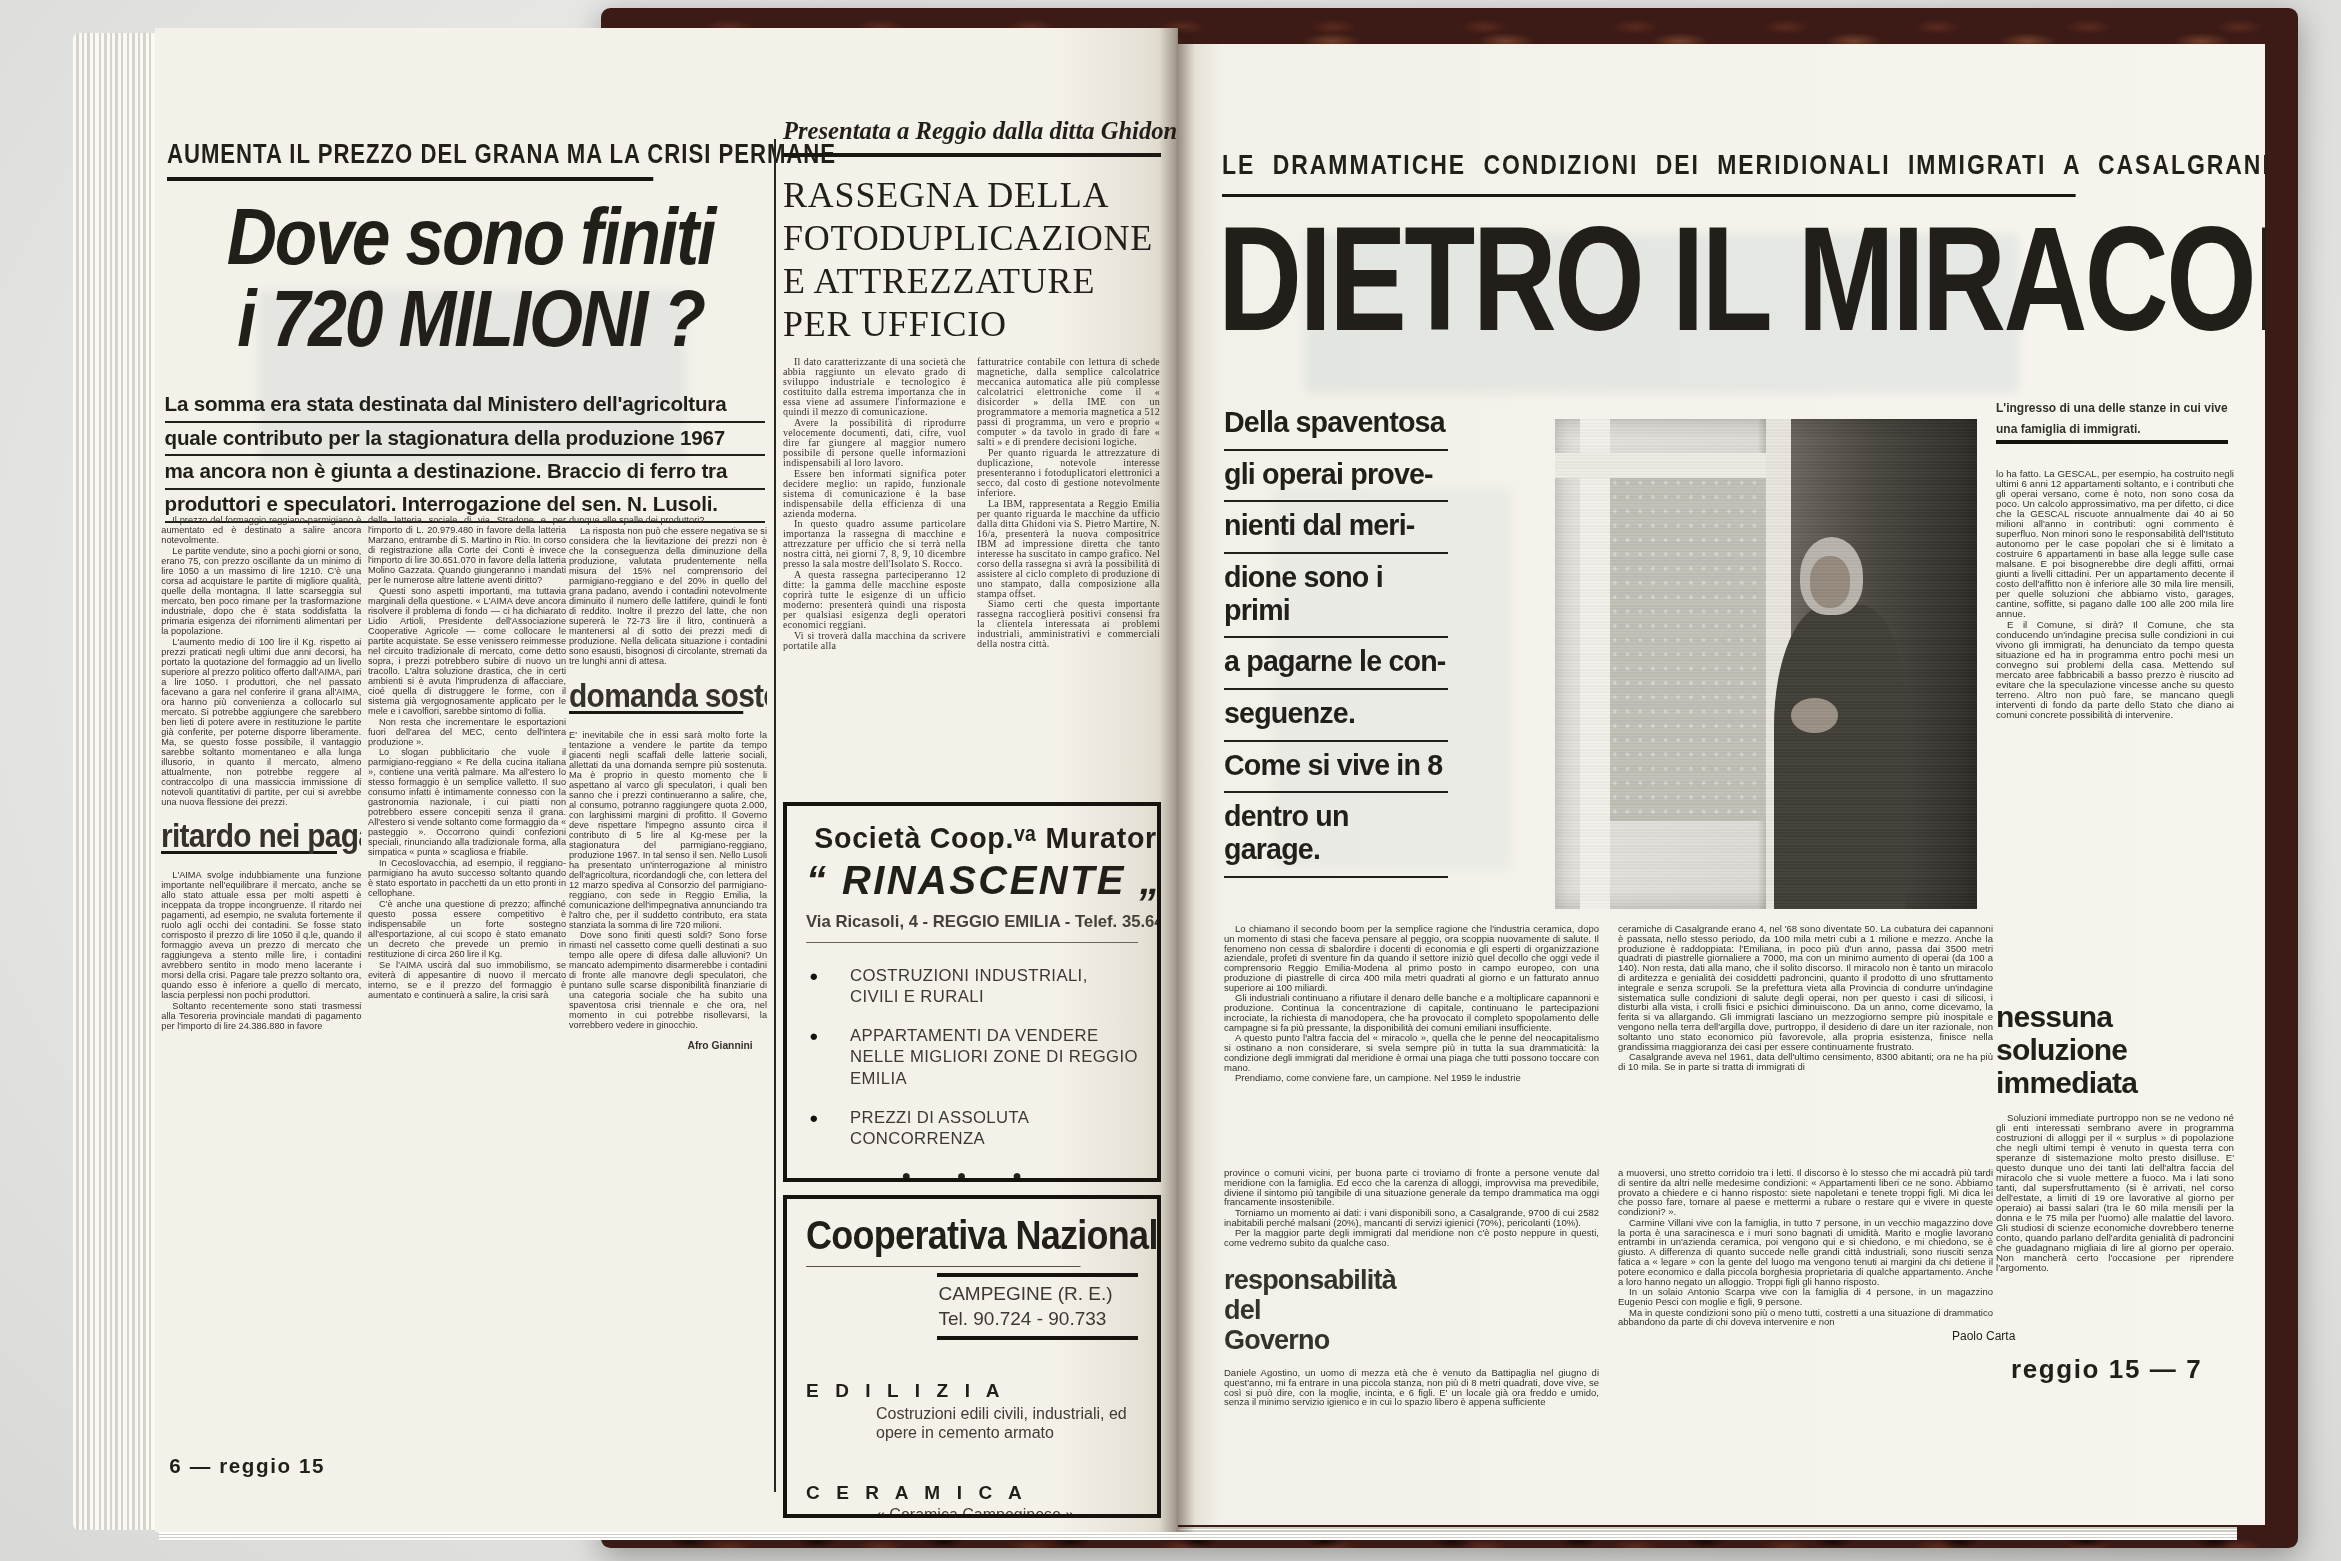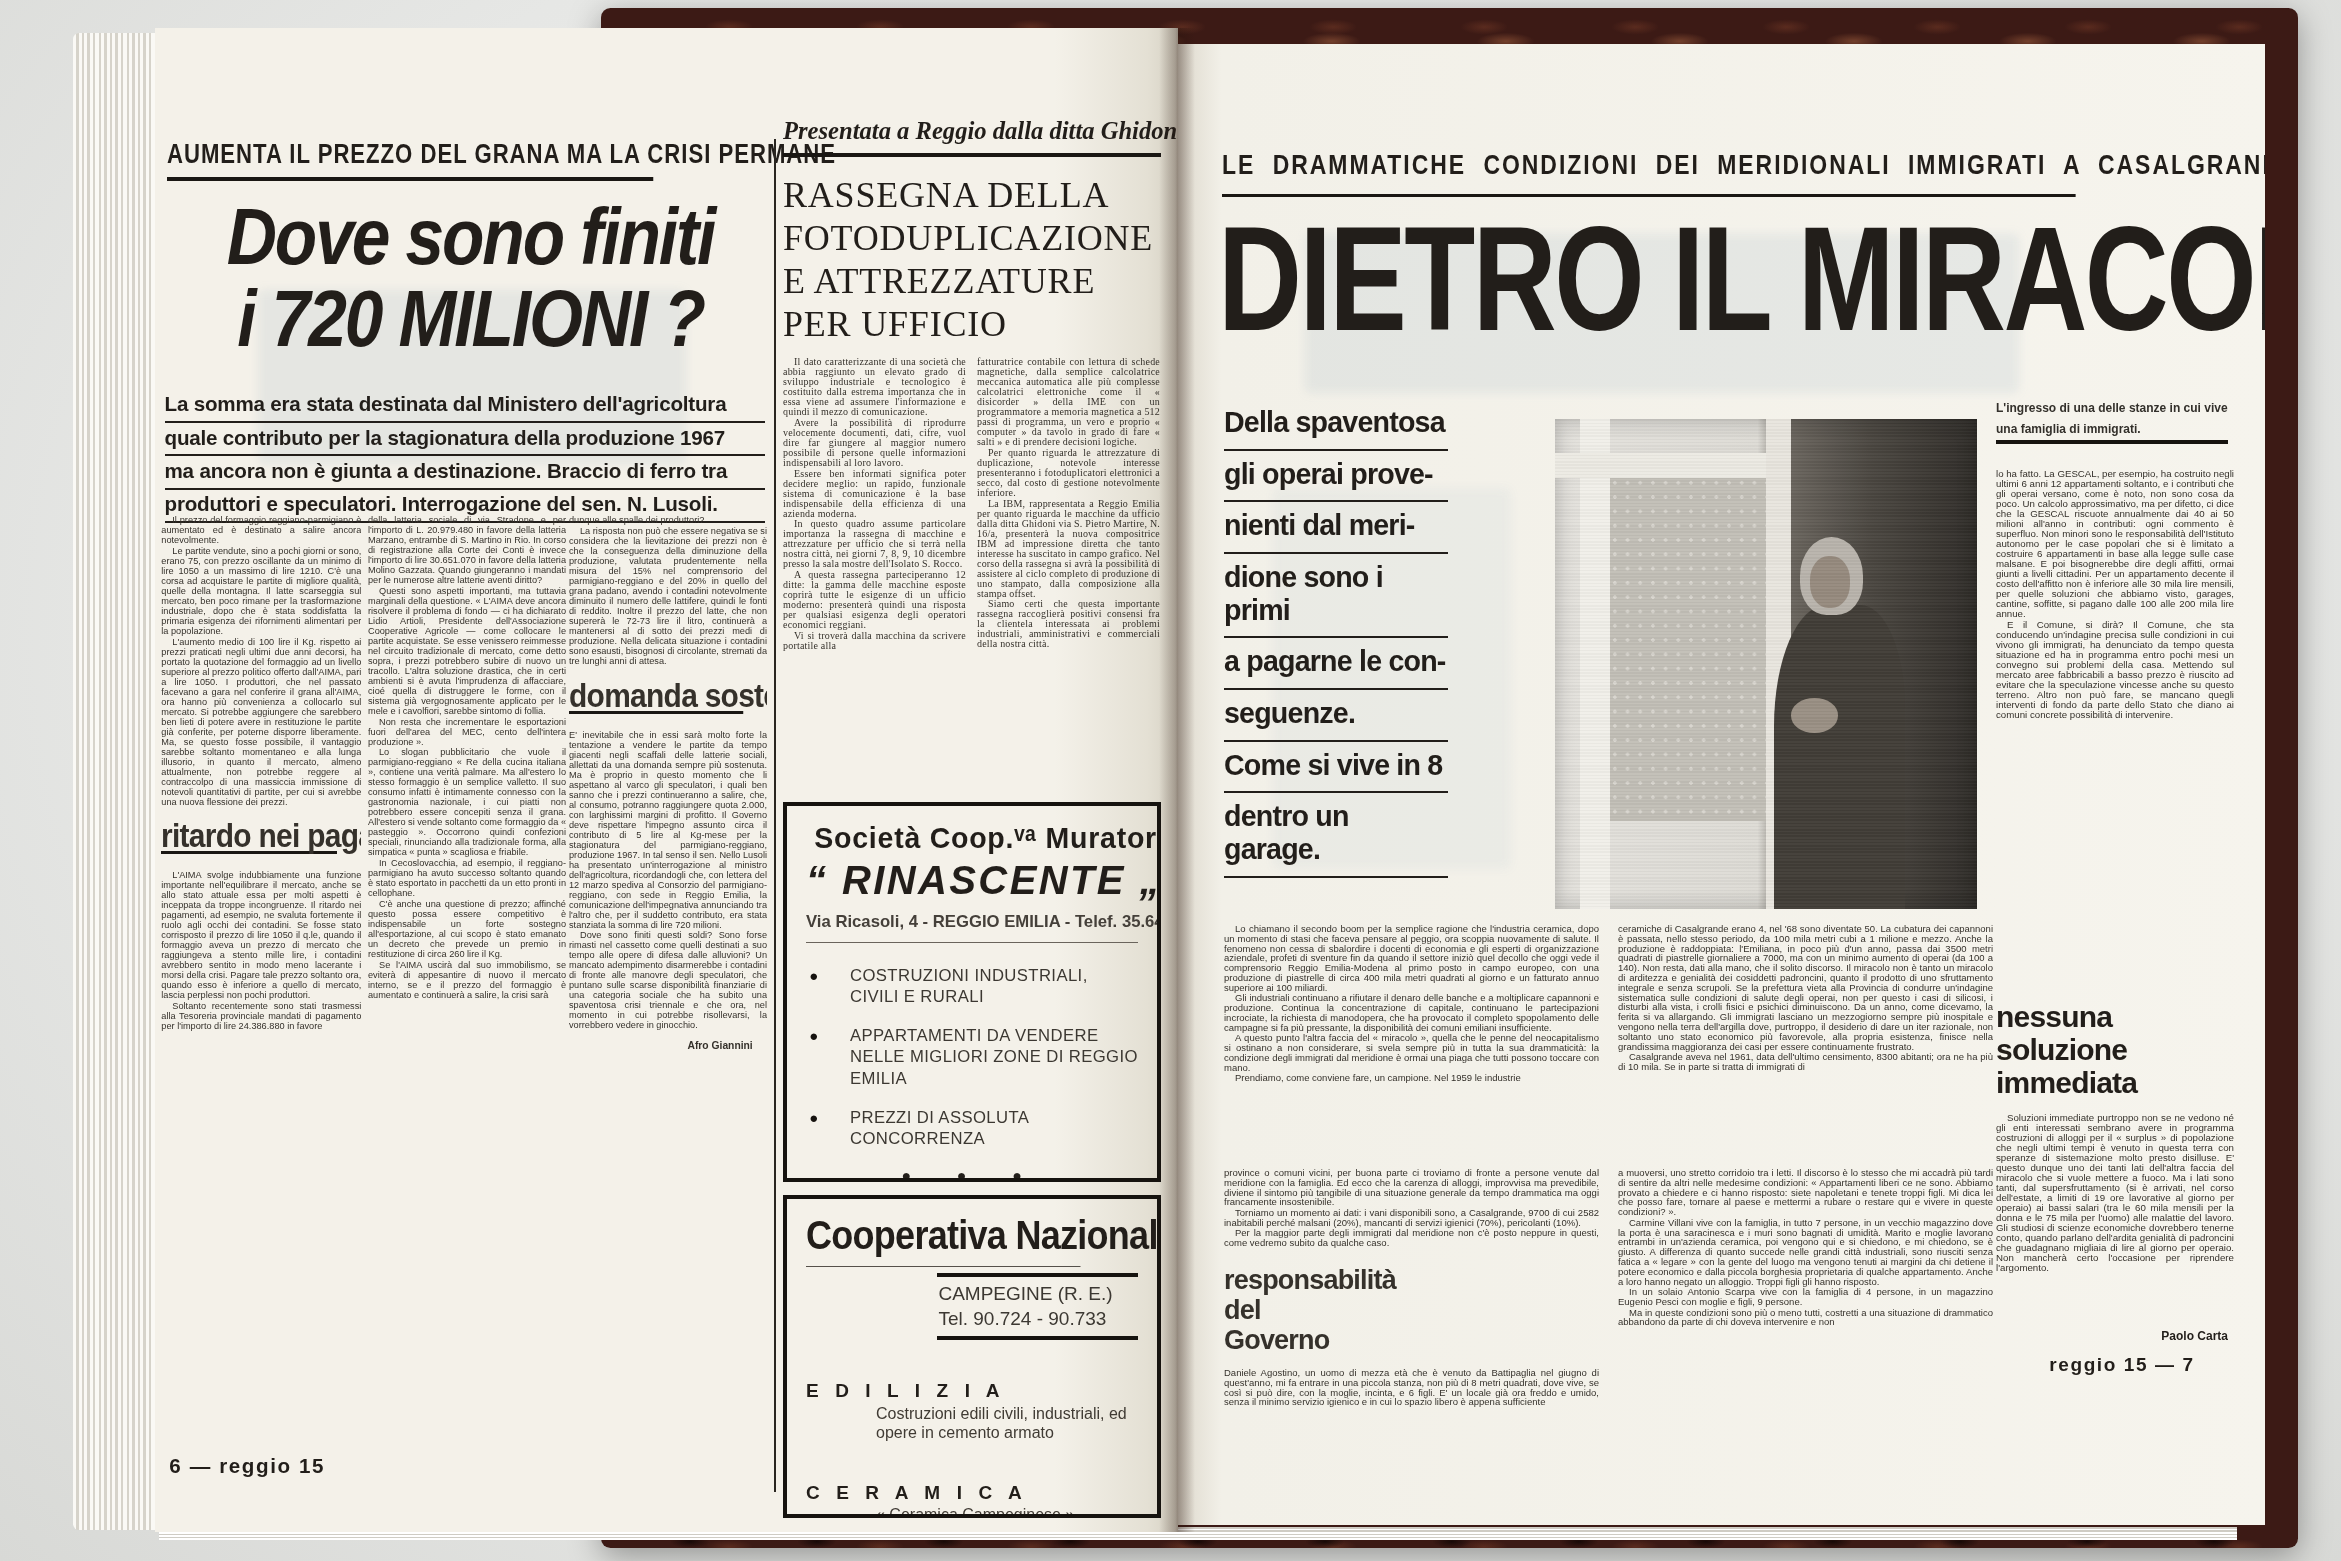--- a/index.html
+++ b/index.html
@@ -91,22 +91,22 @@
          transform:scaleX(.78);transform-origin:left top;white-space:nowrap;line-height:159px;}
   .rp-standfirst{position:absolute;left:46px;top:355px;width:224px;}
   .rp-standfirst .li-item{font-size:28.6px;font-weight:bold;letter-spacing:-0.8px;
          border-bottom:2.4px solid #221e1a;padding:7.1px 0 9.5px;}
   .rp-caption{position:absolute;left:818px;top:354px;width:232px;font-size:12px;font-weight:bold;
          line-height:20.6px;color:#33302b;border-bottom:4px solid #16130f;padding-bottom:1px;}
   .rp-colR{position:absolute;left:818px;top:425px;width:238px;height:525px;font-size:9.7px;line-height:10px;}
   .rp-sec-head{position:absolute;left:818px;top:956px;width:238px;}
   .rp-sec-head .li-item{font-size:30px;font-weight:bold;letter-spacing:-0.8px;line-height:33px;}
   .rp-nessuna{position:absolute;left:818px;top:1069px;width:238px;height:219px;font-size:9.7px;line-height:10px;}
-  .rp-byline{position:absolute;left:828px;top:1285px;width:222px;text-align:right;font-weight:bold;font-size:12px;}
-  .rp-footer{position:absolute;left:833px;top:1310px;width:222px;text-align:center;font-size:19px;font-weight:bold;letter-spacing:1.6px;}
+  .rp-byline{position:absolute;left:774px;top:1285px;width:222px;text-align:left;font-weight:normal;font-size:12px;}
+  .rp-footer{position:absolute;left:833px;top:1310px;width:222px;font-size:26px;font-weight:bold;letter-spacing:1.6px;}
   .rp-cols{position:absolute;left:46px;top:880px;width:769px;height:568px;display:grid;
          grid-template-columns:repeat(2,1fr);column-gap:19px;}
   .rp-cols .bodycol{font-size:9.5px;line-height:9.8px;}
   .rp-inline-head .li-item{font-size:27px;font-weight:bold;line-height:30px;letter-spacing:-0.8px;text-indent:0;margin:0;}
   .rp-inline-head{margin:17.4px 0 12.7px;}
 
   
   .rp-photo{position:absolute;left:377px;top:375px;width:422px;height:490px;overflow:hidden;
          background:linear-gradient(to right,#e3e1dc 0%,#dddbd5 48%,#6b665f 55%,#4a4640 75%,#302d29 100%);
          box-shadow:inset 0 0 19px rgba(0,0,0,.25);}

